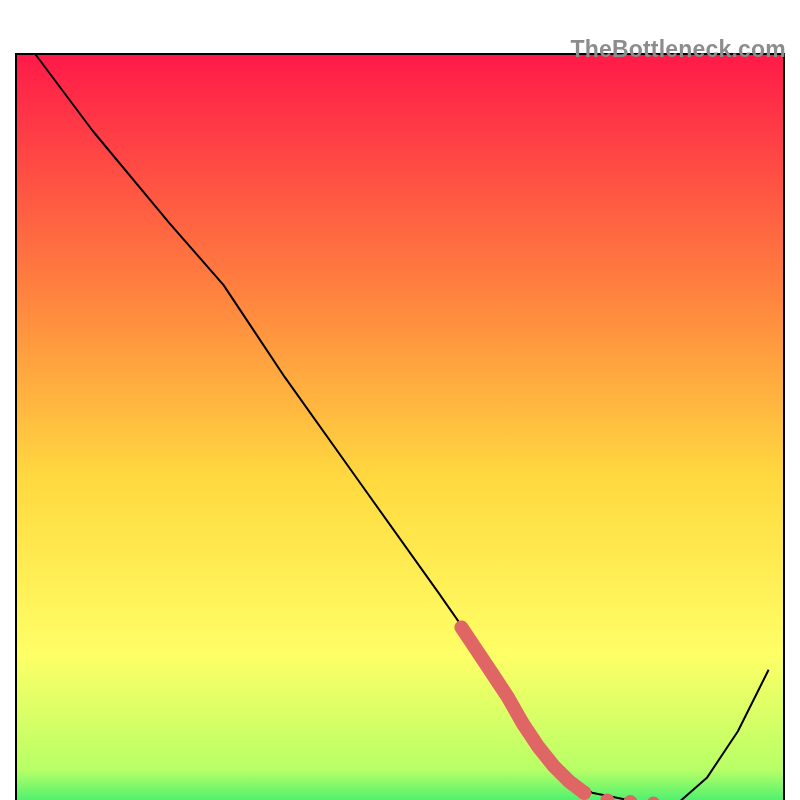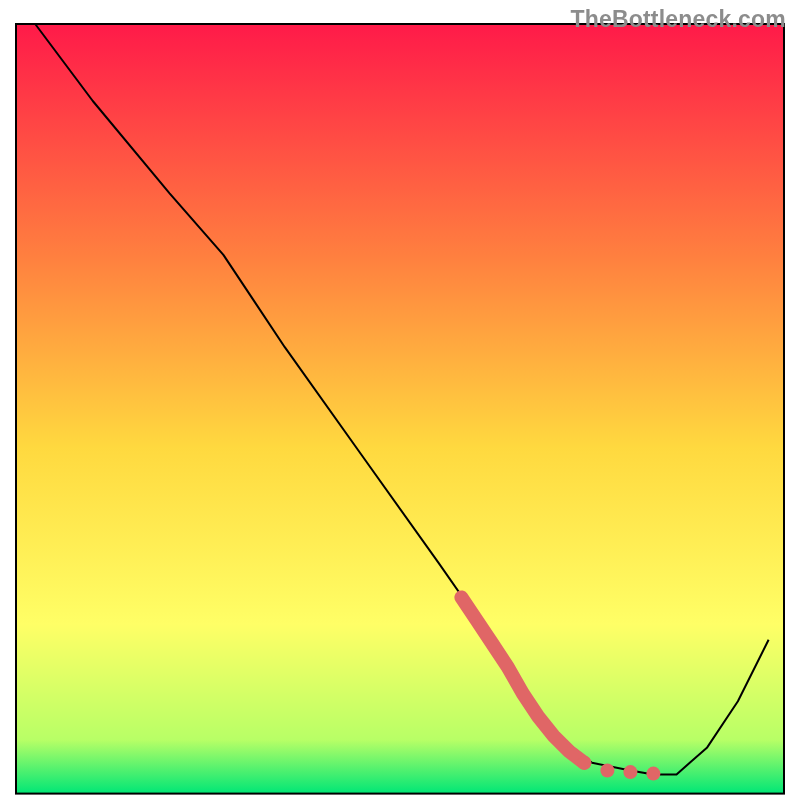--- a/index.html
+++ b/index.html
@@ -8,20 +8,21 @@
     width: 800px;
     height: 800px;
     overflow: hidden;
     background: #fff;
     font-family: Arial, Helvetica, sans-serif;
   }
   .stage {
     position: relative;
     width: 800px;
     height: 650px;
+    margin-top: 30px;
   }
   .attribution {
     position: absolute;
     top: 6px;
     right: 14px;
     font-size: 23px;
     font-weight: bold;
     color: #8c8c8c;
     letter-spacing: 0.2px;
     user-select: none;

